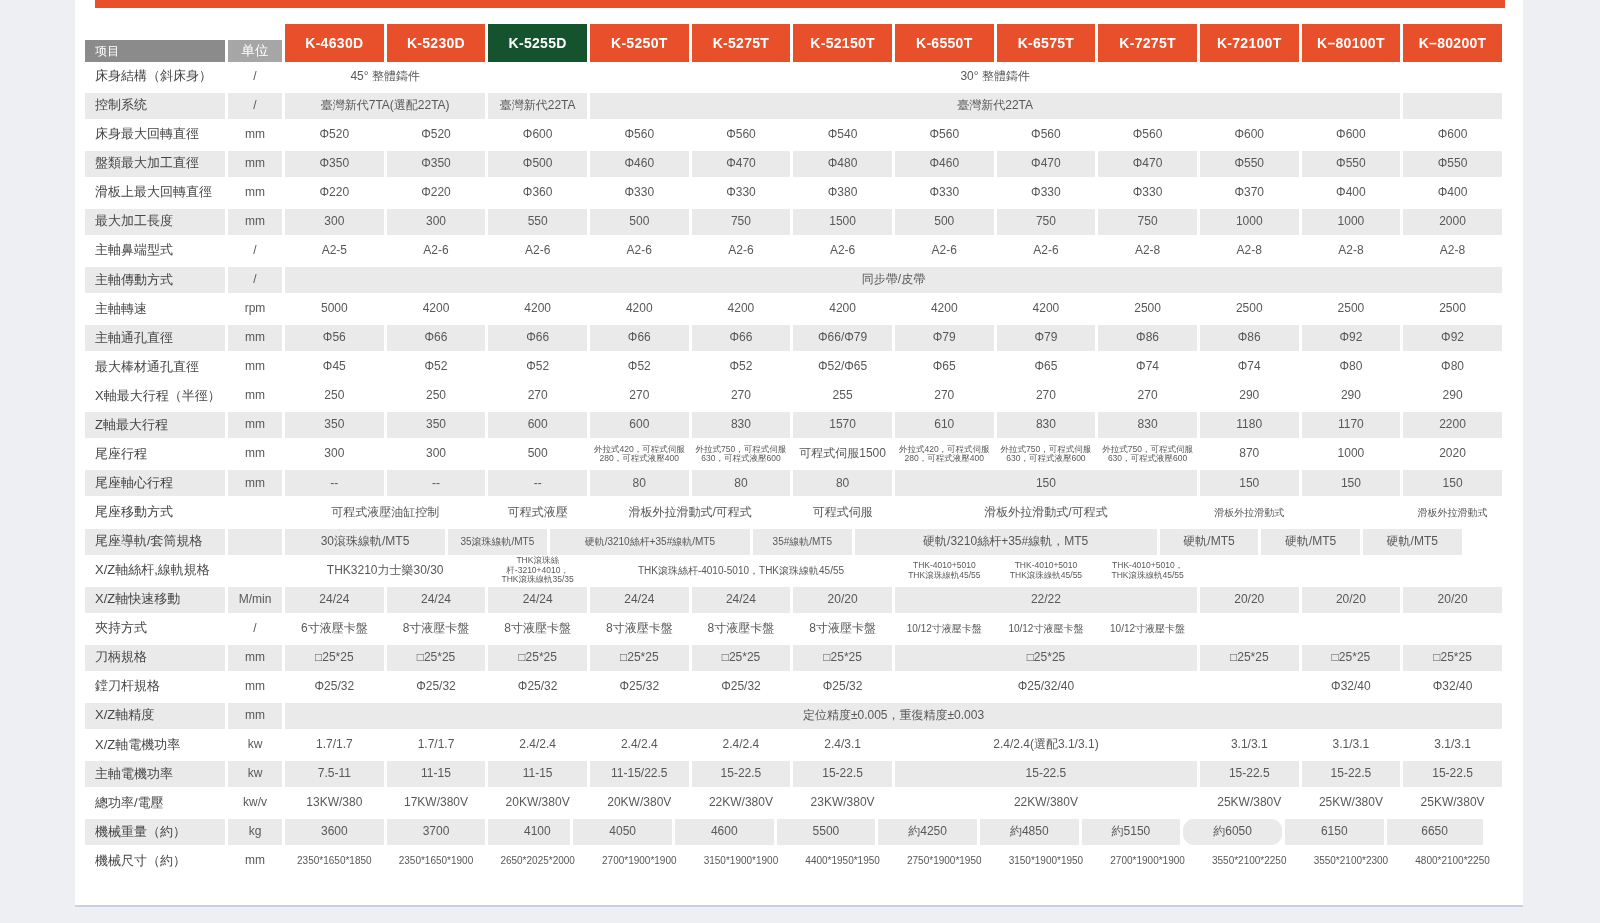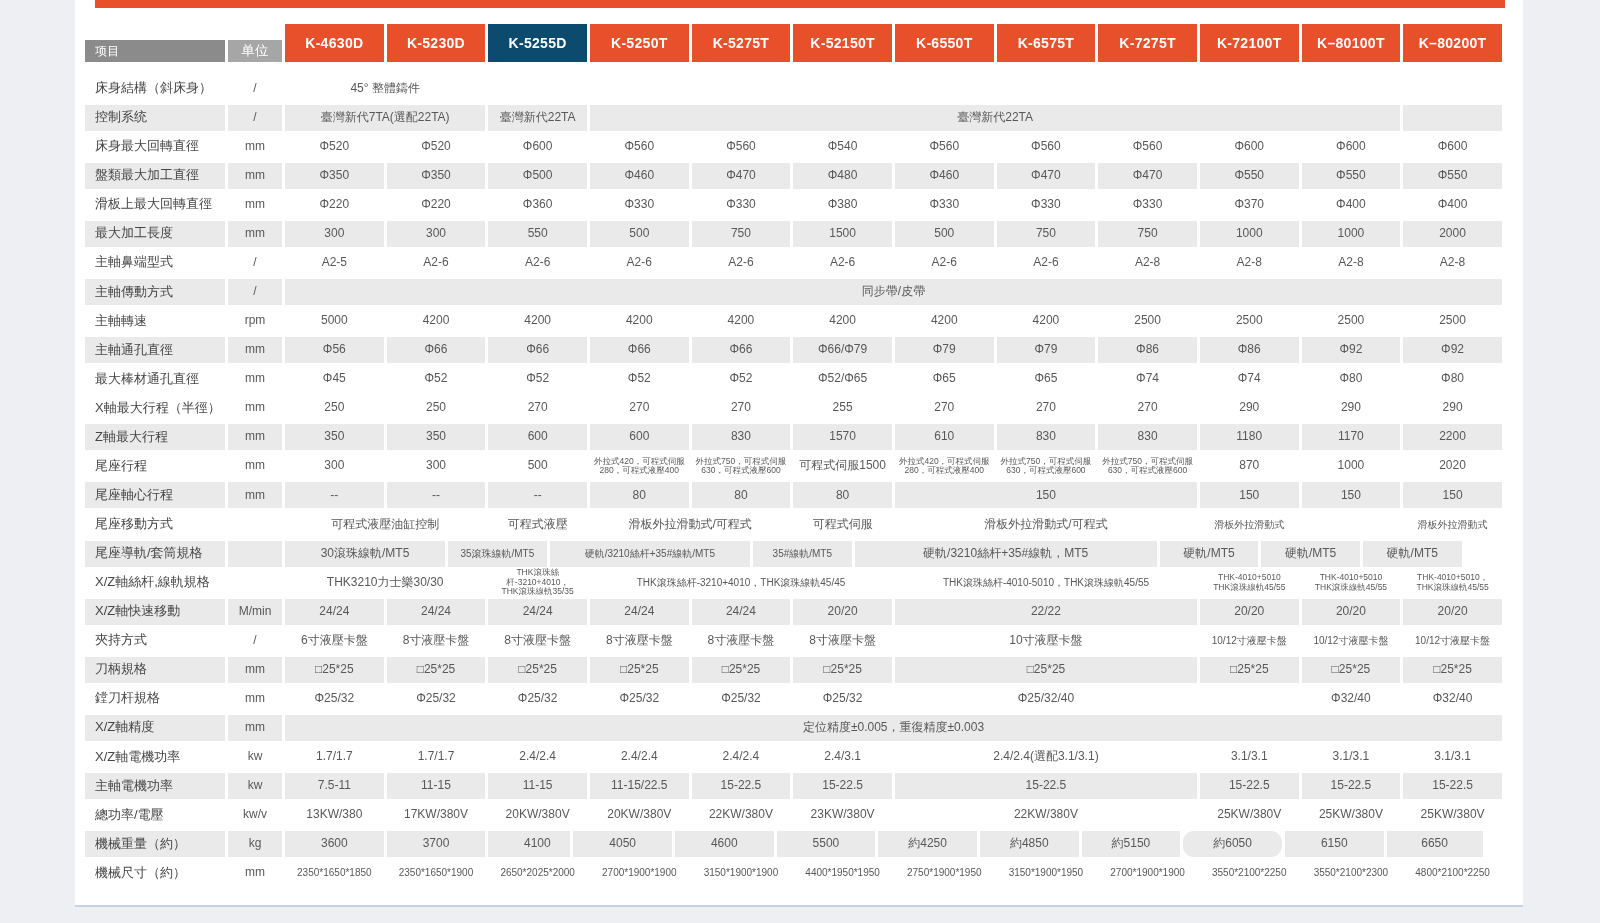--- a/index.html
+++ b/index.html
@@ -11,21 +11,21 @@
   .page{position:absolute;left:75px;top:0;width:1448px;height:907px;background:#ffffff;}
   .bottom-line{position:absolute;left:75px;top:905px;width:1448px;height:2px;background:#c6d1e2;}
   .top-strip{position:absolute;left:95px;top:0;width:1410px;height:8px;}
   .spec-table{position:absolute;left:85px;top:24px;width:1420px;}
   .header-row{display:flex;align-items:flex-end;height:38px;}
   .tab{height:38px;display:flex;align-items:center;justify-content:center;
        color:#fff;font-weight:bold;font-size:14px;margin-right:3px;letter-spacing:.3px;}
   .tab.item-tab{height:22px;justify-content:flex-start;padding-left:10px;box-sizing:border-box;
        font-weight:normal;font-size:12px;}
   .tab.unit-tab{height:22px;font-weight:normal;font-size:13.5px;}
-  .rows{margin-top:12px;}
+  .rows{margin-top:0;}
   .row{display:flex;height:29.07px;align-items:center;}
   .cell{height:26px;margin-right:3px;display:flex;align-items:center;justify-content:center;
         box-sizing:border-box;text-align:center;color:#585858;font-size:12px;line-height:1.15;}
   .cell.label{width:140px;justify-content:flex-start;padding-left:10px;color:#454545;font-size:13px;}
   .cell.unit{width:54px;}
   .row.gray .cell{background:#eaeaea;}
   .cell.small{font-size:8.5px;white-space:pre-line;}
   .cell.mid{font-size:10px;white-space:pre-line;}
 </style>
 </head>
@@ -34,37 +34,38 @@
 <div class="page"></div>
 <div class="top-strip" style="background: rgb(232, 80, 44);"></div>
 <div class="bottom-line"></div>
 
 <div class="spec-table">
   <div class="header-row">
       <div class="tab item-tab" style="width: 140px; background: rgb(139, 139, 139);">项目</div>
       <div class="tab unit-tab" style="width: 54px; background: rgb(166, 166, 166);">单位</div>
       <div class="tab" style="width: 98.6667px; background: rgb(232, 80, 44);">K-4630D</div>
       <div class="tab" style="width: 98.6667px; background: rgb(232, 80, 44);">K-5230D</div>
-      <div class="tab" style="width: 98.6667px; background: #0c4a6e;">K-5255D</div>
+      <div class="tab" style="width: 98.6667px; background: #14532d;">K-5255D</div>
       <div class="tab" style="width: 98.6667px; background: rgb(232, 80, 44);">K-5250T</div>
       <div class="tab" style="width: 98.6667px; background: rgb(232, 80, 44);">K-5275T</div>
       <div class="tab" style="width: 98.6667px; background: rgb(232, 80, 44);">K-52150T</div>
       <div class="tab" style="width: 98.6667px; background: rgb(232, 80, 44);">K-6550T</div>
       <div class="tab" style="width: 98.6667px; background: rgb(232, 80, 44);">K-6575T</div>
       <div class="tab" style="width: 98.6667px; background: rgb(232, 80, 44);">K-7275T</div>
       <div class="tab" style="width: 98.6667px; background: rgb(232, 80, 44);">K-72100T</div>
       <div class="tab" style="width: 98.6667px; background: rgb(232, 80, 44);">K–80100T</div>
       <div class="tab" style="width: 98.6667px; background: rgb(232, 80, 44);">K–80200T</div>
     </div>
   <div class="rows">
       <div class="row">
         <div class="cell label">床身結構（斜床身）</div>
         <div class="cell unit">/</div>
         <div class="cell val" style="width: 200.333px;">45° 整體鑄件</div>
         <div class="cell val" style="width: 98.6667px;"></div>
+        <div class="cell val" style="width: 810.333px;">30° 整體鑄件</div>
         <div class="cell val" style="width: 98.6667px;"></div>
       </div>
       <div class="row gray">
         <div class="cell label">控制系统</div>
         <div class="cell unit">/</div>
         <div class="cell val" style="width: 200.333px;">臺灣新代7TA(選配22TA)</div>
         <div class="cell val" style="width: 98.6667px;">臺灣新代22TA</div>
         <div class="cell val" style="width: 810.333px;">臺灣新代22TA</div>
         <div class="cell val" style="width: 98.6667px;"></div>
       </div>
@@ -286,21 +287,20 @@
         <div class="cell val" style="width: 98.6667px;">硬軌/MT5</div>
         <div class="cell val" style="width: 98.6667px;">硬軌/MT5</div>
         <div class="cell val" style="width: 98.6667px;">硬軌/MT5</div>
       </div>
       <div class="row">
         <div class="cell label">X/Z軸絲杆,線軌規格</div>
         <div class="cell unit"></div>
         <div class="cell val" style="width: 200.333px;">THK3210力士樂30/30</div>
         <div class="cell val small" style="width: 98.6667px;">THK滾珠絲杆-3210+4010，
 THK滾珠線軌35/35</div>
-        <div class="cell val mid" style="width: 302px;">THK滾珠絲杆-3210+4010，THK滾珠線軌45/45</div>
         <div class="cell val mid" style="width: 302px;">THK滾珠絲杆-4010-5010，THK滾珠線軌45/55</div>
         <div class="cell val small" style="width: 98.6667px;">THK-4010+5010
 THK滾珠線軌45/55</div>
         <div class="cell val small" style="width: 98.6667px;">THK-4010+5010
 THK滾珠線軌45/55</div>
         <div class="cell val small" style="width: 98.6667px;">THK-4010+5010，
 THK滾珠線軌45/55</div>
       </div>
       <div class="row gray">
         <div class="cell label">X/Z軸快速移動</div>
@@ -318,21 +318,20 @@
       </div>
       <div class="row">
         <div class="cell label">夾持方式</div>
         <div class="cell unit">/</div>
         <div class="cell val" style="width: 98.6667px;">6寸液壓卡盤</div>
         <div class="cell val" style="width: 98.6667px;">8寸液壓卡盤</div>
         <div class="cell val" style="width: 98.6667px;">8寸液壓卡盤</div>
         <div class="cell val" style="width: 98.6667px;">8寸液壓卡盤</div>
         <div class="cell val" style="width: 98.6667px;">8寸液壓卡盤</div>
         <div class="cell val" style="width: 98.6667px;">8寸液壓卡盤</div>
-        <div class="cell val" style="width: 302px;">10寸液壓卡盤</div>
         <div class="cell val mid" style="width: 98.6667px;">10/12寸液壓卡盤</div>
         <div class="cell val mid" style="width: 98.6667px;">10/12寸液壓卡盤</div>
         <div class="cell val mid" style="width: 98.6667px;">10/12寸液壓卡盤</div>
       </div>
       <div class="row gray">
         <div class="cell label">刀柄規格</div>
         <div class="cell unit">mm</div>
         <div class="cell val" style="width: 98.6667px;">□25*25</div>
         <div class="cell val" style="width: 98.6667px;">□25*25</div>
         <div class="cell val" style="width: 98.6667px;">□25*25</div>

